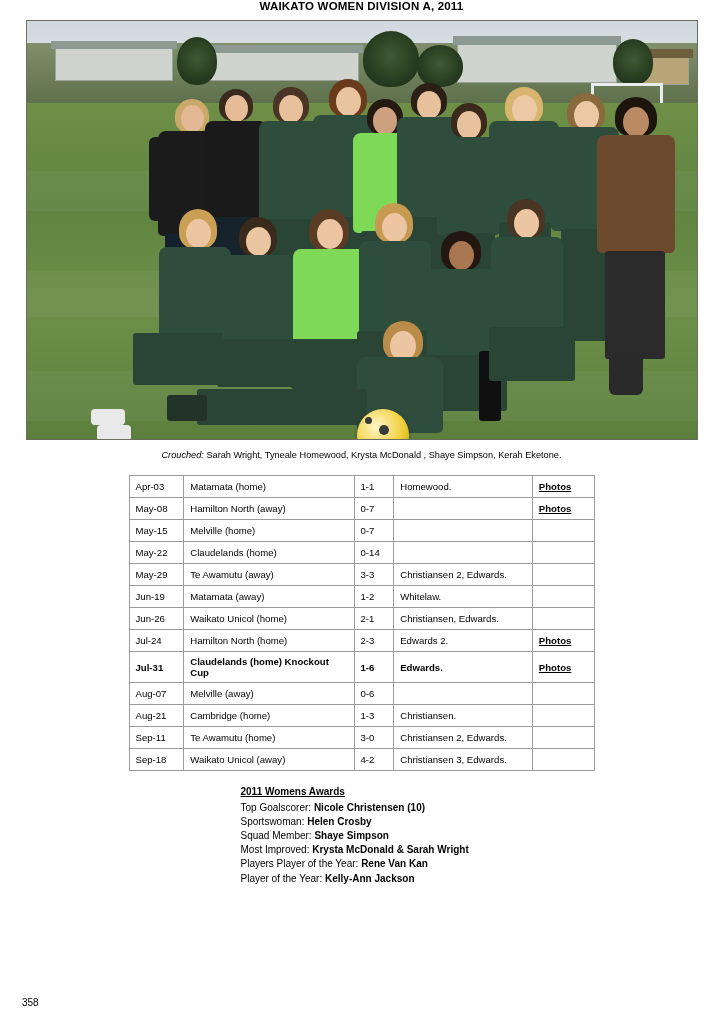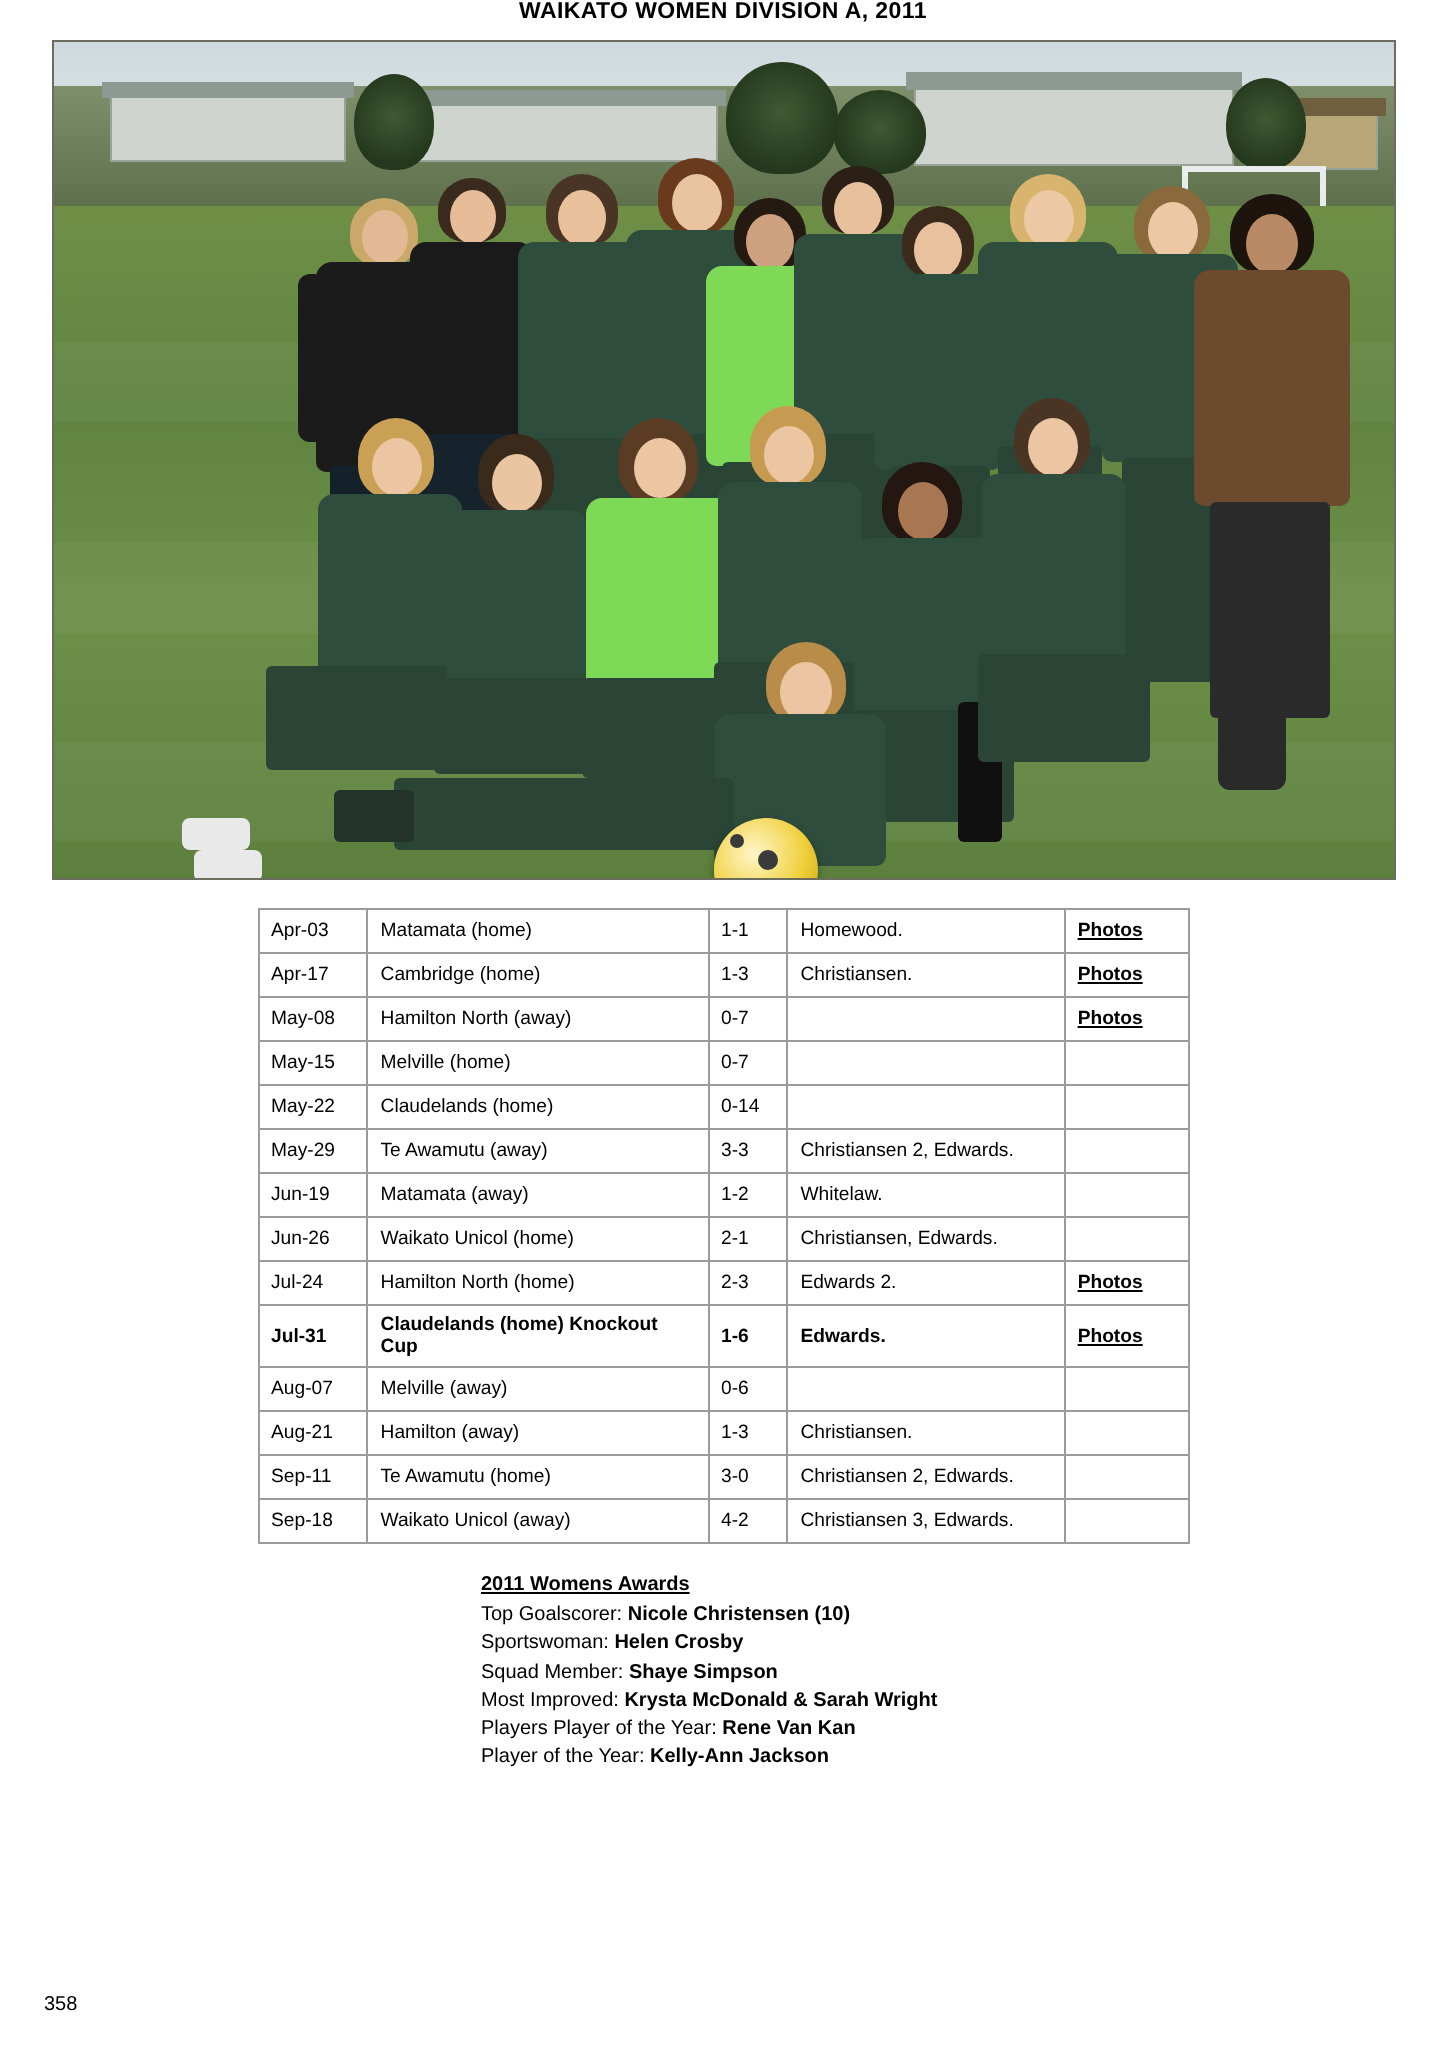--- a/index.html
+++ b/index.html
@@ -327,39 +327,35 @@
       <div class="ball" style="left:330px; top:388px; width:52px; height:52px;"></div>
       <div style="position:absolute; left:352px; top:404px; width:10px; height:10px; background:#3a3a3a; border-radius:50%;"></div>
       <div style="position:absolute; left:338px; top:396px; width:7px; height:7px; background:#3a3a3a; border-radius:50%;"></div>
 
       <div style="position:absolute; left:64px; top:388px; width:34px; height:16px; background:#e9e9e9; border-radius:4px;"></div>
       <div style="position:absolute; left:70px; top:404px; width:34px; height:16px; background:#e9e9e9; border-radius:4px;"></div>
     </div>
   </div>
 
   <div class="captions">
+    <div>
+      <span class="lbl">Crouched:</span><span> Sarah Wright, Tyneale Homewood, Krysta McDonald , Shaye Simpson,  Kerah Eketone.</span>
+    </div>
   </div>
 
   <table class="results">
     <tbody>
         <tr>
           <td class="c-date">Apr-03</td>
           <td class="c-match">Matamata (home)</td>
           <td class="c-score">1-1</td>
           <td class="c-scorers">Homewood.</td>
           <td class="c-photos"><span class="photolink">Photos</span></td>
         </tr>
         <tr>
-          <td class="c-date">Apr-17</td>
-          <td class="c-match">Cambridge (home)</td>
-          <td class="c-score">1-3</td>
-          <td class="c-scorers">Christiansen.</td>
-          <td class="c-photos"><span class="photolink">Photos</span></td>
-        </tr>
-        <tr>
           <td class="c-date">May-08</td>
           <td class="c-match">Hamilton North (away)</td>
           <td class="c-score">0-7</td>
           <td class="c-scorers"></td>
           <td class="c-photos"><span class="photolink">Photos</span></td>
         </tr>
         <tr>
           <td class="c-date">May-15</td>
           <td class="c-match">Melville (home)</td>
           <td class="c-score">0-7</td>
@@ -410,21 +406,21 @@
         </tr>
         <tr>
           <td class="c-date">Aug-07</td>
           <td class="c-match">Melville (away)</td>
           <td class="c-score">0-6</td>
           <td class="c-scorers"></td>
           <td class="c-photos"></td>
         </tr>
         <tr>
           <td class="c-date">Aug-21</td>
-          <td class="c-match">Hamilton (away)</td>
+          <td class="c-match">Cambridge (home)</td>
           <td class="c-score">1-3</td>
           <td class="c-scorers">Christiansen.</td>
           <td class="c-photos"></td>
         </tr>
         <tr>
           <td class="c-date">Sep-11</td>
           <td class="c-match">Te Awamutu (home)</td>
           <td class="c-score">3-0</td>
           <td class="c-scorers">Christiansen 2, Edwards.</td>
           <td class="c-photos"></td>

